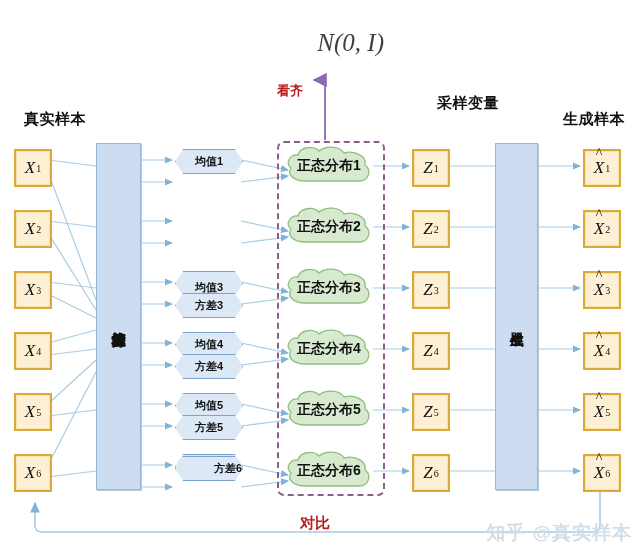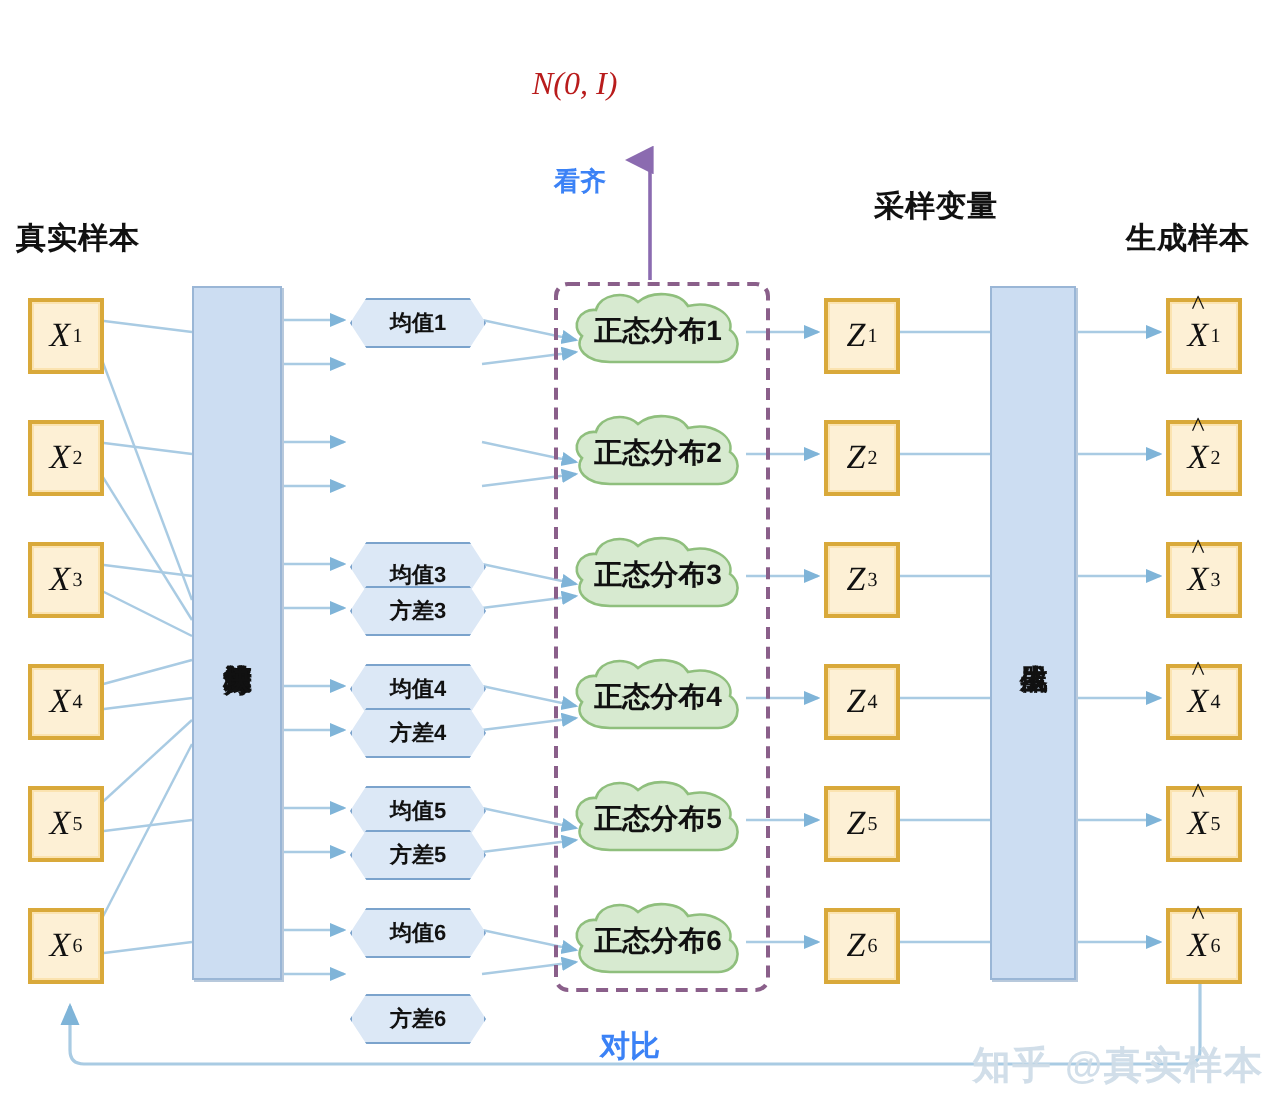--- a/index.html
+++ b/index.html
@@ -31,28 +31,28 @@
        border:1px solid #7ba3cc;
        clip-path:polygon(12% 0,88% 0,100% 50%,88% 100%,12% 100%,0 50%);
        display:flex;align-items:center;justify-content:center;
        font-size:11px;font-weight:700;color:#111;}
 
   .cloud{position:absolute;width:92px;height:42px;
          display:flex;align-items:center;justify-content:center;
          font-size:14px;font-weight:700;color:#111;z-index:3;}
   .cloud .cbody{position:absolute;left:0;top:0;width:100%;height:100%;z-index:-1;}
   .bigcloud{position:absolute;width:118px;height:74px;
-        display:flex;align-items:center;justify-content:flex-start;
+        display:flex;align-items:center;justify-content:flex-end;
         font-family:"Liberation Serif","DejaVu Serif",serif;font-style:italic;
-        font-size:16px;color:#b91c1c;}
+        font-size:25px;color:#404040;}
   .bigcloud .cbody{position:absolute;left:0;top:0;width:100%;height:100%;z-index:-1;}
 
   .dashbox{position:absolute;border:2px dashed #8a5f8a;border-radius:7px;}
 
-  .lbl{position:absolute;font-size:13px;font-weight:700;color:#3b82f6;white-space:nowrap;}
+  .lbl{position:absolute;font-size:13px;font-weight:700;color:#b91c1c;white-space:nowrap;}
 
   .wm{position:absolute;right:8px;bottom:6px;font-size:19px;font-weight:700;
       color:#cfdde8;letter-spacing:1px;white-space:nowrap;opacity:.95;}
 </style>
 </head>
 <body>
 
 <div id="stage">
 
   <svg id="wires" viewBox="0 0 640 552" xmlns="http://www.w3.org/2000/svg">
@@ -129,21 +129,21 @@
       <path d="M536,349 L580,349" marker-end="url(#ah)"></path>
       <path d="M536,410 L580,410" marker-end="url(#ah)"></path>
       <path d="M536,471 L580,471" marker-end="url(#ah)"></path>
 
       <path d="M600,489 L600,525 Q600,532 593,532 L42,532 Q35,532 35,525 L35,503" stroke-width="1.6" marker-end="url(#ah)"></path>
     </g>
 
     <path d="M325,140 L325,80" stroke="#8b6bb0" stroke-width="1.8" fill="none" marker-end="url(#ahp)"></path>
   </svg>
 
-  <div class="hdr" style="left:8px;top:110px;">真实样本</div>
+  <div class="hdr" style="left:24px;top:110px;">真实样本</div>
   <div class="hdr" style="left:397px;top:94px;margin-left:40px;">采样变量</div>
   <div class="hdr" style="left:563px;top:110px;">生成样本</div>
 
   <div class="bigcloud" style="left:266px;top:6px;">
     <svg class="cbody" viewBox="0 0 118 74" xmlns="http://www.w3.org/2000/svg">
       <path d="M30,62 C14,62 6,52 10,42 C2,35 8,22 18,22 C20,9 36,3 46,10
                C54,1 72,2 78,12 C92,8 106,18 104,30 C114,36 112,54 98,58
                C94,70 76,72 68,66 C58,72 40,72 30,62 Z" fill="#d7ead0" stroke="#8fbf7d" stroke-width="1.4"></path>
     </svg>
     <span>N(0, I)</span>
@@ -286,21 +286,21 @@
       <sub>5</sub>
   </div>
 
   <div class="xbox" style="left:14px;top:454px;">
     <span>X</span>
       <sub>6</sub>
   </div>
   <div class="hex" style="left:175px;top:454px;">
     <span>均值6</span>
   </div>
-  <div class="hex" style="left:175px;top:497px;">
+  <div class="hex" style="left:175px;top:456px;justify-content:flex-end;">
     <span>方差6</span>
   </div>
   <div class="cloud" style="left:283px;top:450px;">
     <svg class="cbody" viewBox="0 0 92 42" xmlns="http://www.w3.org/2000/svg">
       <path d="M22,36 C10,36 4,29 8,23 C2,18 7,9 15,10 C17,2 30,0 36,6
                C43,0 57,1 61,8 C73,5 84,12 82,20 C89,25 86,36 76,36 Z" fill="#d7ead0" stroke="#8fbf7d" stroke-width="1.3"></path>
     </svg>
     <span>正态分布6</span>
   </div>
   <div class="xbox" style="left:412px;top:454px;">

